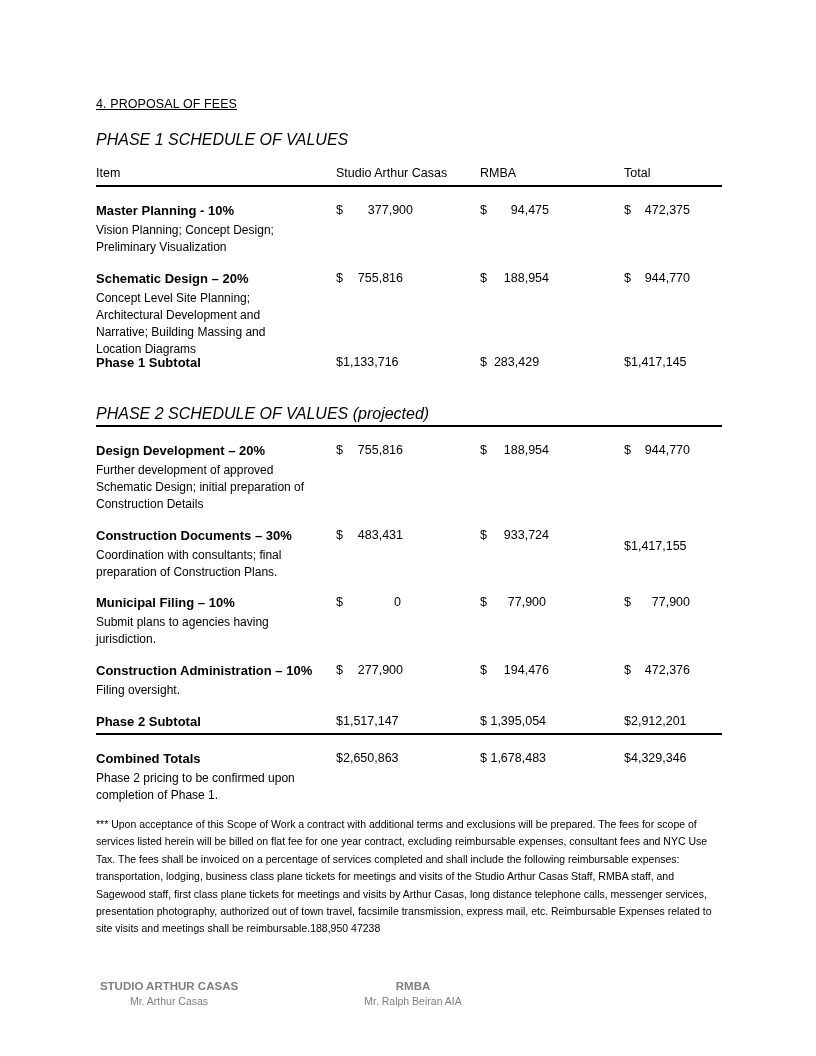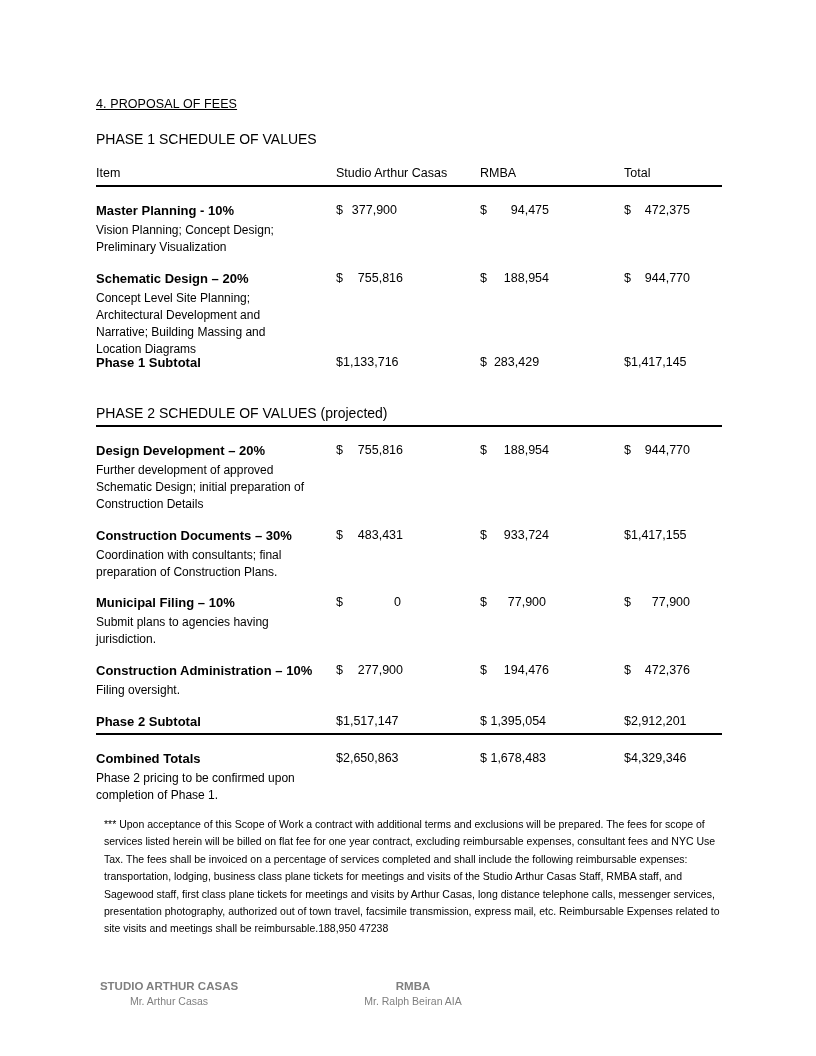--- a/index.html
+++ b/index.html
@@ -25,21 +25,22 @@
       position: absolute;
       top: 97px;
       left: 0;
       font-size: 12.5px;
       text-decoration: underline;
       letter-spacing: 0.1px;
     }
     .phase-title {
       position: absolute;
       left: 0;
-      font-size: 14px;
+      font-size: 16px;
+      font-style: italic;
     }
     .col-header {
       position: absolute;
       top: 166px;
       font-size: 12.5px;
     }
     .rule {
       position: absolute;
       left: 0;
       width: 626px;
@@ -79,21 +80,21 @@
     .money .amt {
       position: absolute;
       top: 0;
       text-align: right;
     }
     .c1 { left: 240px; }
     .c2 { left: 384px; }
     .c3 { left: 528px; }
     .notes {
       position: absolute;
-      left: 8px;
+      left: 0;
       top: 816px;
       width: 626px;
       font-size: 10.5px;
       line-height: 17.4px;
     }
     .footer {
       position: absolute;
       top: 978px;
       left: 96px;
       width: 626px;
@@ -127,21 +128,21 @@
   <div class="col-header" style="left:0;">Item</div>
   <div class="col-header" style="left:240px;">Studio Arthur Casas</div>
   <div class="col-header" style="left:384px;">RMBA</div>
   <div class="col-header" style="left:528px;">Total</div>
 
   <div class="rule" style="top:185px;"></div>
 
   <div class="row" style="top:203px;">
     <div class="item-name">Master Planning - 10%</div>
     <div class="item-desc">Vision Planning; Concept Design; Preliminary Visualization</div>
-    <div class="money c1"><span class="sym">$</span><span class="amt" style="left:4px;width:57px;">377,900</span></div>
+    <div class="money c1"><span class="sym">$</span><span class="amt" style="left:20px;width:57px;">377,900</span></div>
     <div class="money c2"><span class="sym">$</span><span class="amt" style="left:10px;width:59px;">94,475</span></div>
     <div class="money c3"><span class="sym">$</span><span class="amt" style="left:10px;width:56px;">472,375</span></div>
   </div>
 
   <div class="row" style="top:271px;">
     <div class="item-name">Schematic Design – 20%</div>
     <div class="item-desc">Concept Level Site Planning; Architectural Development and Narrative; Building Massing and Location Diagrams</div>
     <div class="money c1"><span class="sym">$</span><span class="amt" style="left:10px;width:57px;">755,816</span></div>
     <div class="money c2"><span class="sym">$</span><span class="amt" style="left:10px;width:59px;">188,954</span></div>
     <div class="money c3"><span class="sym">$</span><span class="amt" style="left:10px;width:56px;">944,770</span></div>
@@ -163,21 +164,21 @@
     <div class="money c1"><span class="sym">$</span><span class="amt" style="left:10px;width:57px;">755,816</span></div>
     <div class="money c2"><span class="sym">$</span><span class="amt" style="left:10px;width:59px;">188,954</span></div>
     <div class="money c3"><span class="sym">$</span><span class="amt" style="left:10px;width:56px;">944,770</span></div>
   </div>
 
   <div class="row" style="top:528px;">
     <div class="item-name">Construction Documents – 30%</div>
     <div class="item-desc">Coordination with consultants; final preparation of Construction Plans.</div>
     <div class="money c1"><span class="sym">$</span><span class="amt" style="left:10px;width:57px;">483,431</span></div>
     <div class="money c2"><span class="sym">$</span><span class="amt" style="left:10px;width:59px;">933,724</span></div>
-    <div class="money c3"><span class="sym"></span><span class="amt" style="left:0px;width:66px;text-align:left;">$1,417,155</span></div>
+    <div class="money c3"><span class="sym"></span><span class="amt" style="left:0px;width:66px;text-align:left;margin-top:11px;">$1,417,155</span></div>
   </div>
 
   <div class="row" style="top:595px;">
     <div class="item-name">Municipal Filing – 10%</div>
     <div class="item-desc">Submit plans to agencies having jurisdiction.</div>
     <div class="money c1"><span class="sym">$</span><span class="amt" style="left:10px;width:55px;">0</span></div>
     <div class="money c2"><span class="sym">$</span><span class="amt" style="left:10px;width:56px;">77,900</span></div>
     <div class="money c3"><span class="sym">$</span><span class="amt" style="left:10px;width:56px;">77,900</span></div>
   </div>
 

